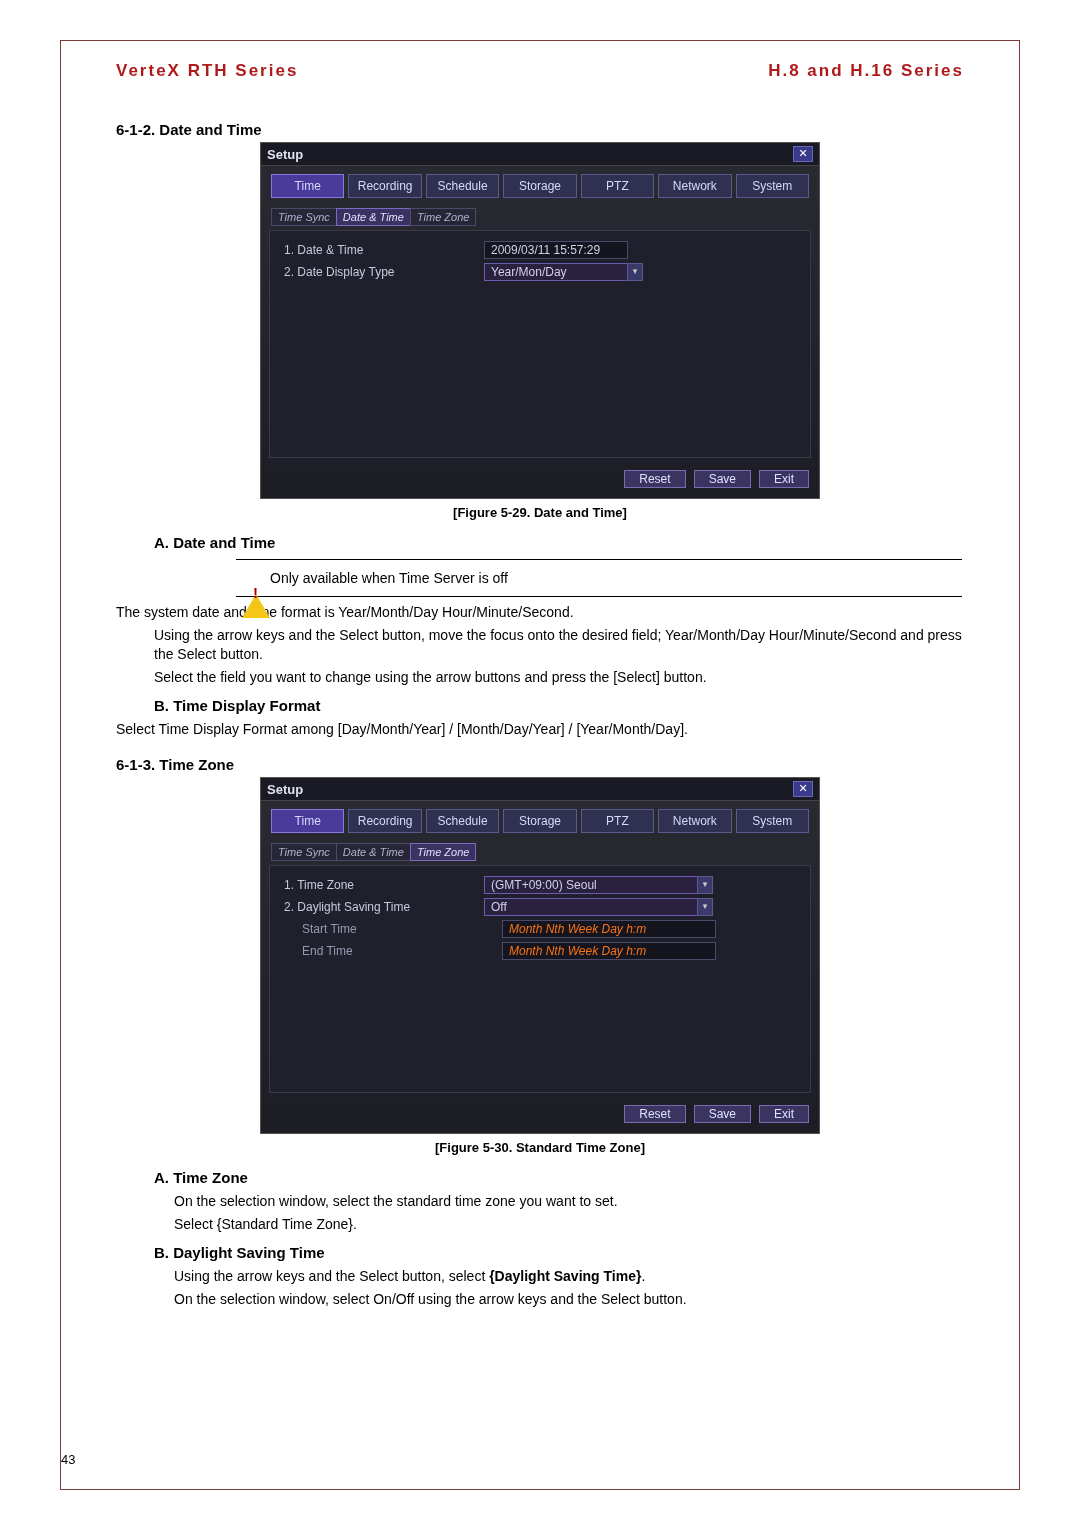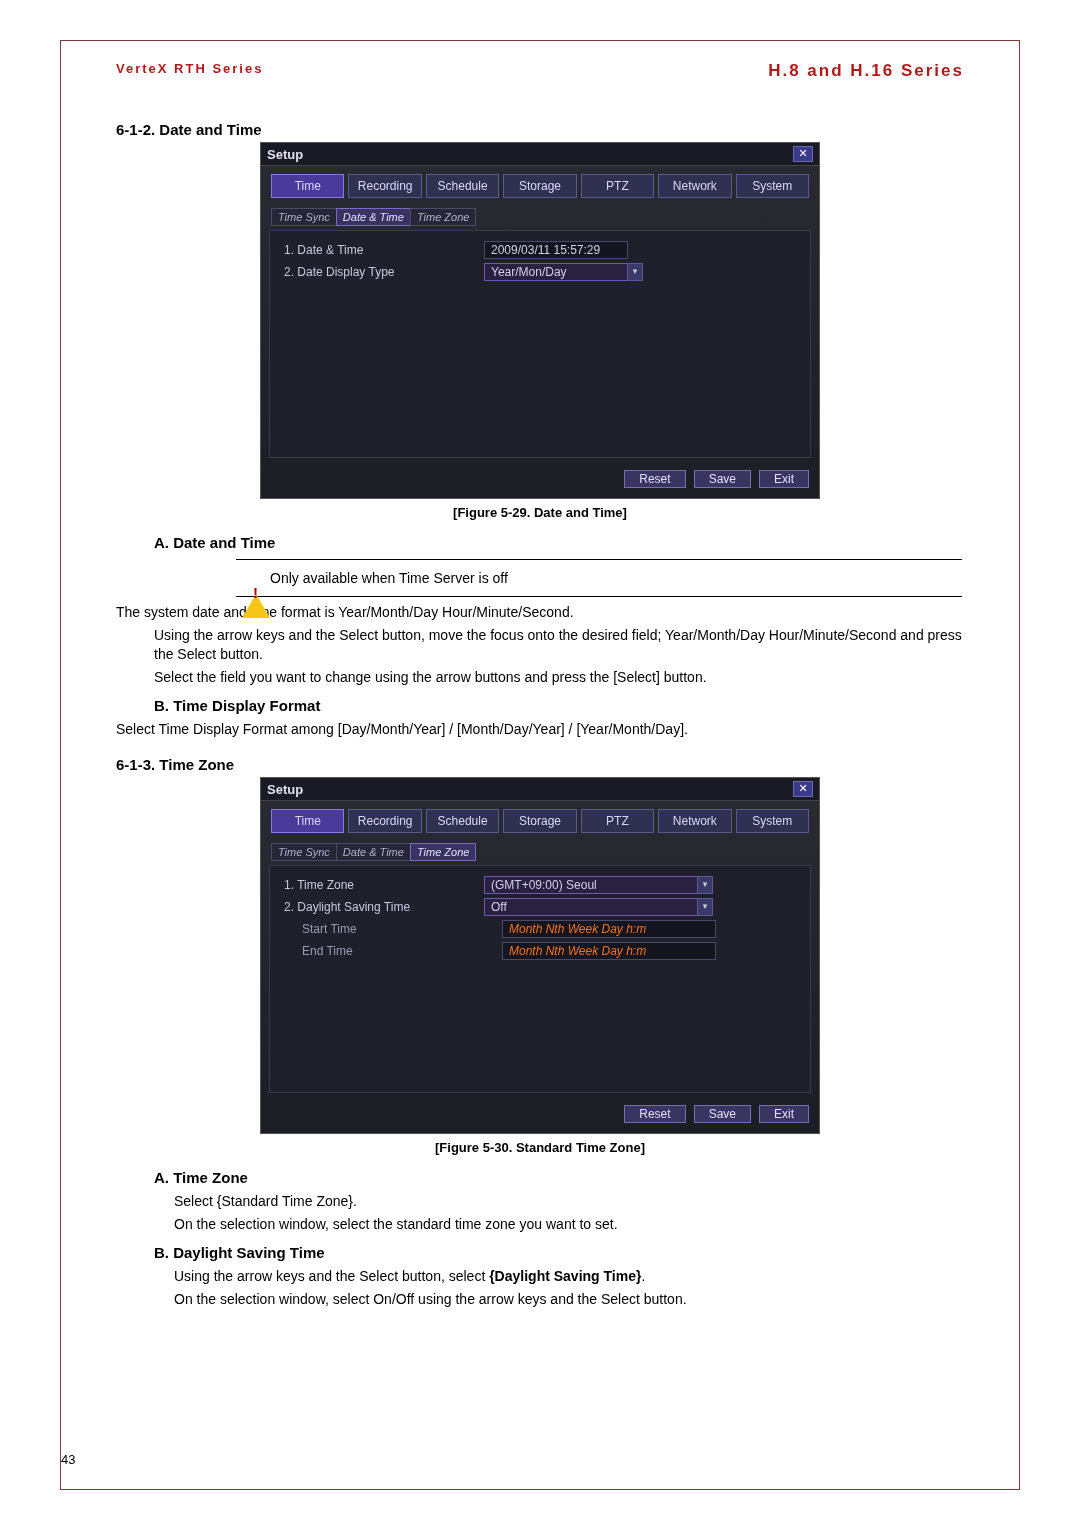--- a/index.html
+++ b/index.html
@@ -25,21 +25,21 @@
   }
   .header-row {
     display: flex;
     justify-content: space-between;
     margin-bottom: 40px;
   }
   .header-left {
     color: #b01a1a;
     font-weight: bold;
     letter-spacing: 2px;
-    font-size: 13px;
+    font-size: 17px;
   }
   .header-right {
     color: #b01a1a;
     font-weight: bold;
     letter-spacing: 2px;
     font-size: 17px;
     margin-left: 28px;
   }
   .section-heading {
     font-weight: bold;
@@ -76,21 +76,20 @@
     height: 14px;
     text-align: center;
     line-height: 13px;
     font-size: 11px;
     border: 1px solid #6a6ab0;
   }
   .scr-tabs {
     display: flex;
     gap: 4px;
     padding: 8px 10px 4px 10px;
-    justify-content: flex-end;
   }
   .scr-tab {
     flex: 1;
     background: #303050;
     border: 1px solid #5a5a90;
     text-align: center;
     padding: 4px 2px;
     color: #d8d8ff;
     font-size: 12px;
   }
@@ -359,22 +358,22 @@
       <div class="scr-footer">
         <span class="scr-btn">Reset</span>
         <span class="scr-btn">Save</span>
         <span class="scr-btn">Exit</span>
       </div>
     </div>
 
     <div class="fig-caption">[Figure 5-30. Standard Time Zone]</div>
 
     <div class="sub-heading">A.     Time Zone</div>
+    <div class="body-text body-indent2">On the selection window, select the standard time zone you want to set.</div>
     <div class="body-text body-indent2">Select {Standard Time Zone}.</div>
-    <div class="body-text body-indent2">On the selection window, select the standard time zone you want to set.</div>
 
     <div class="sub-heading">B.    Daylight Saving Time</div>
     <div class="body-text body-indent2">
       <span>Using the arrow keys and the Select button, select </span><b>{Daylight Saving Time}</b><span>.</span>
     </div>
     <div class="body-text body-indent2">On the selection window, select On/Off using the arrow keys and the Select button.</div>
 
     <div class="page-num">43</div>
   </div>
 </div>

